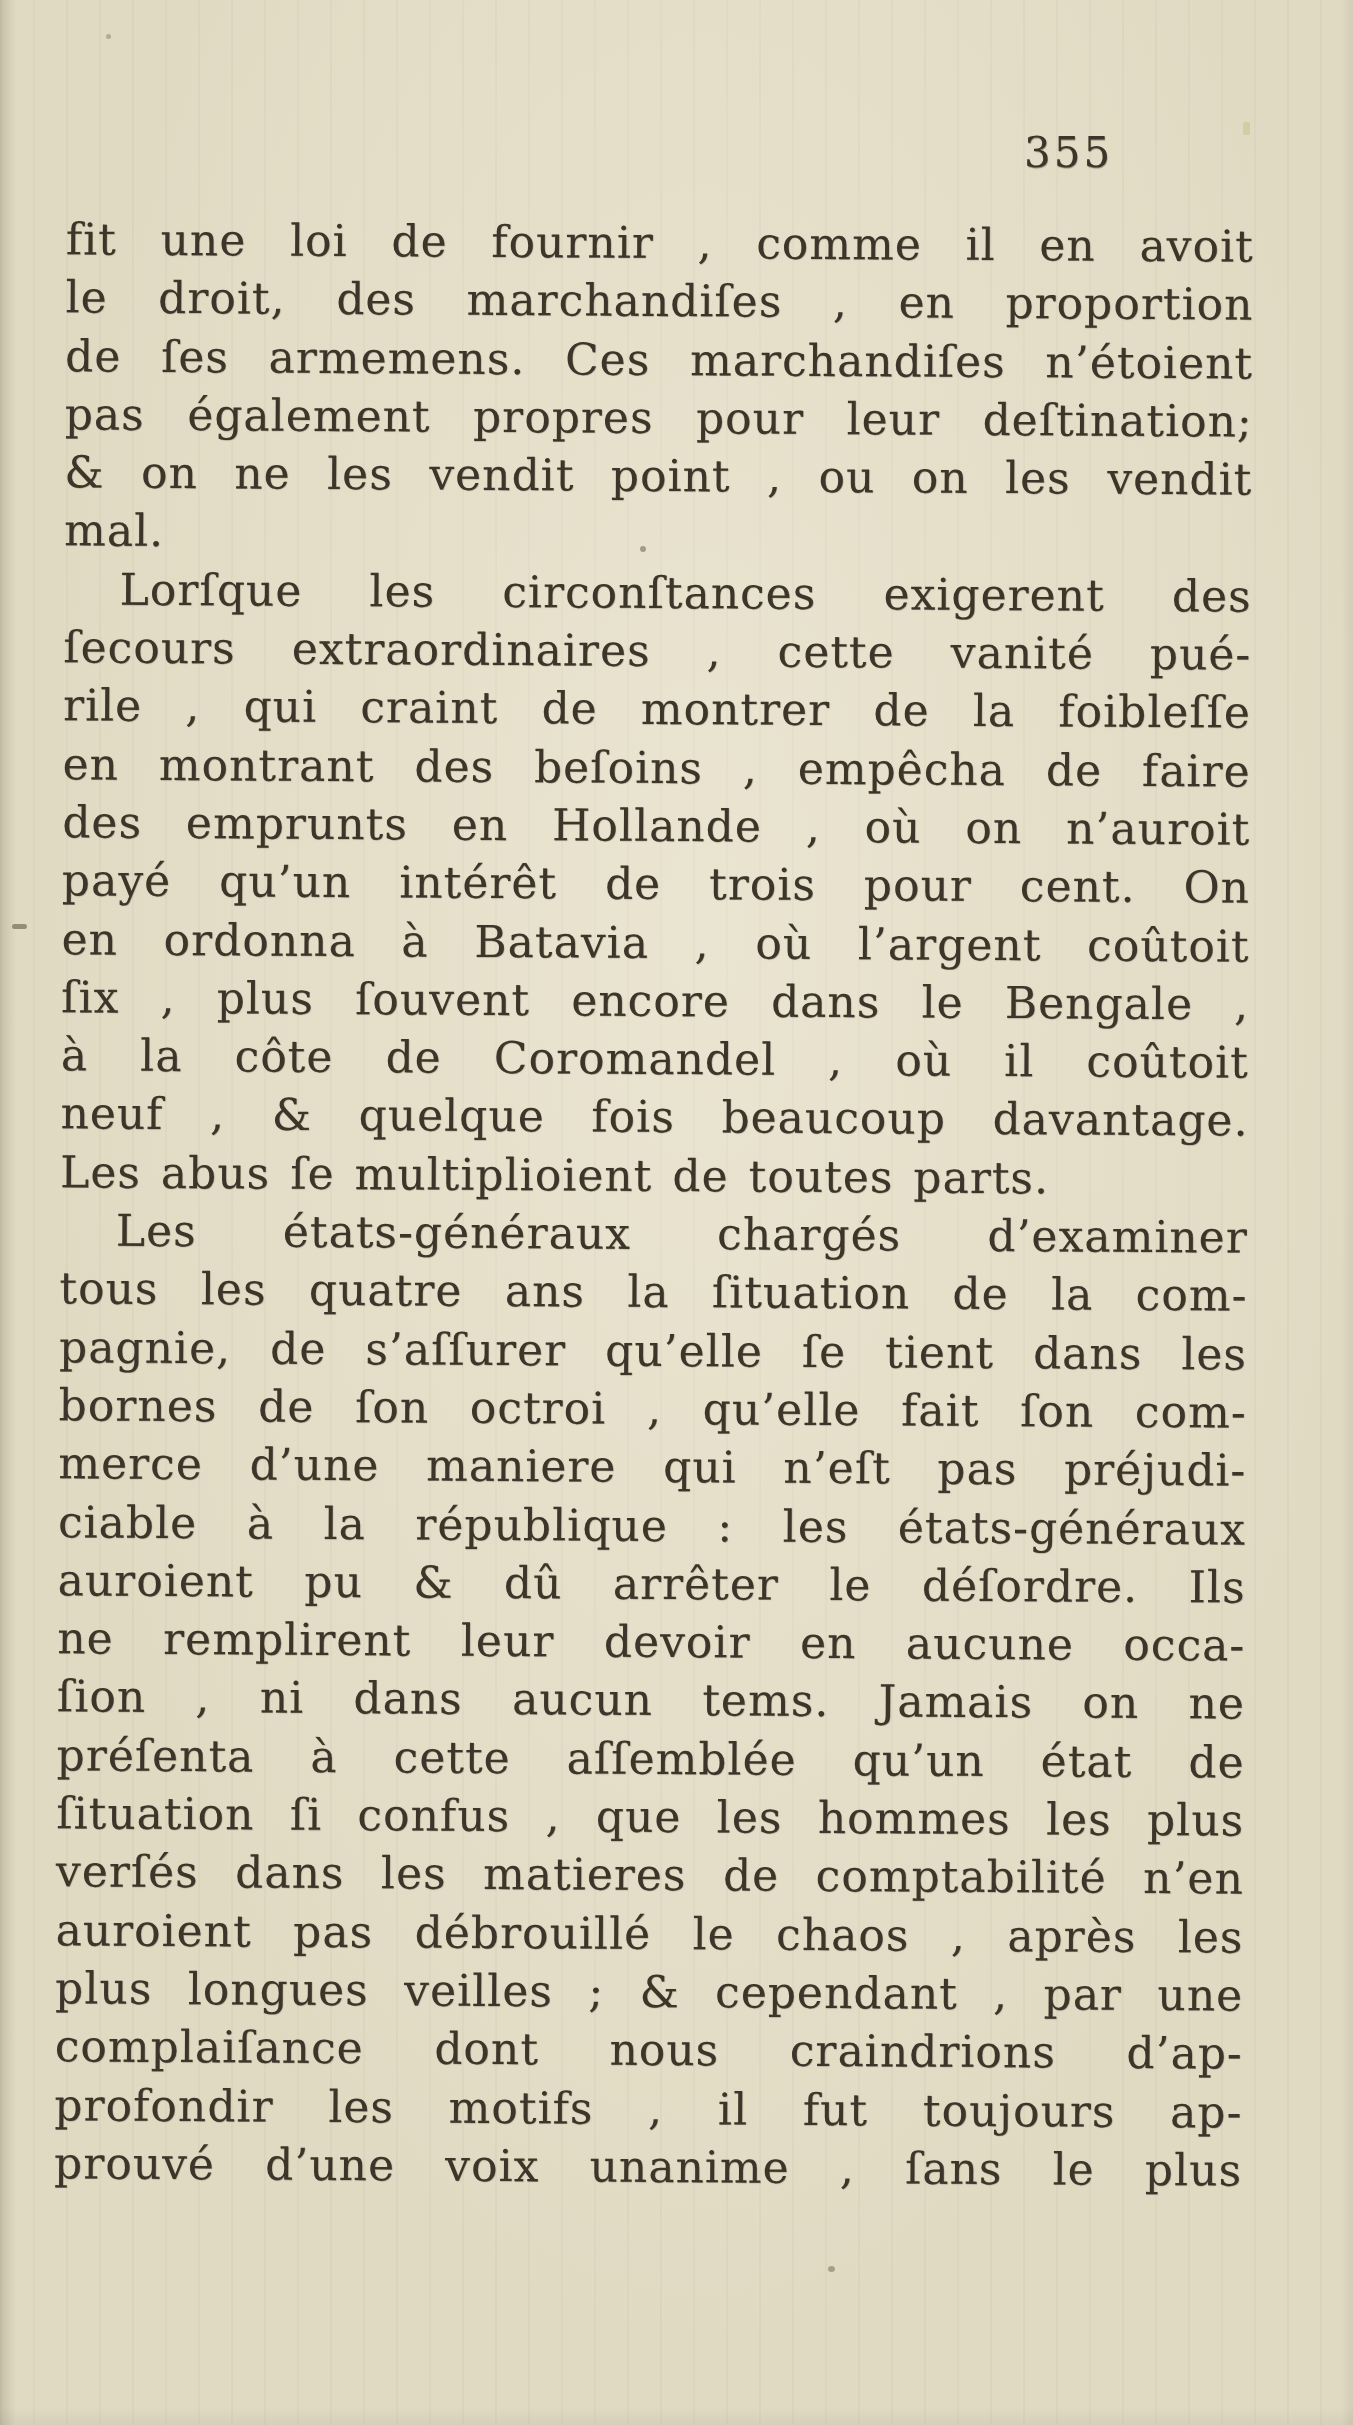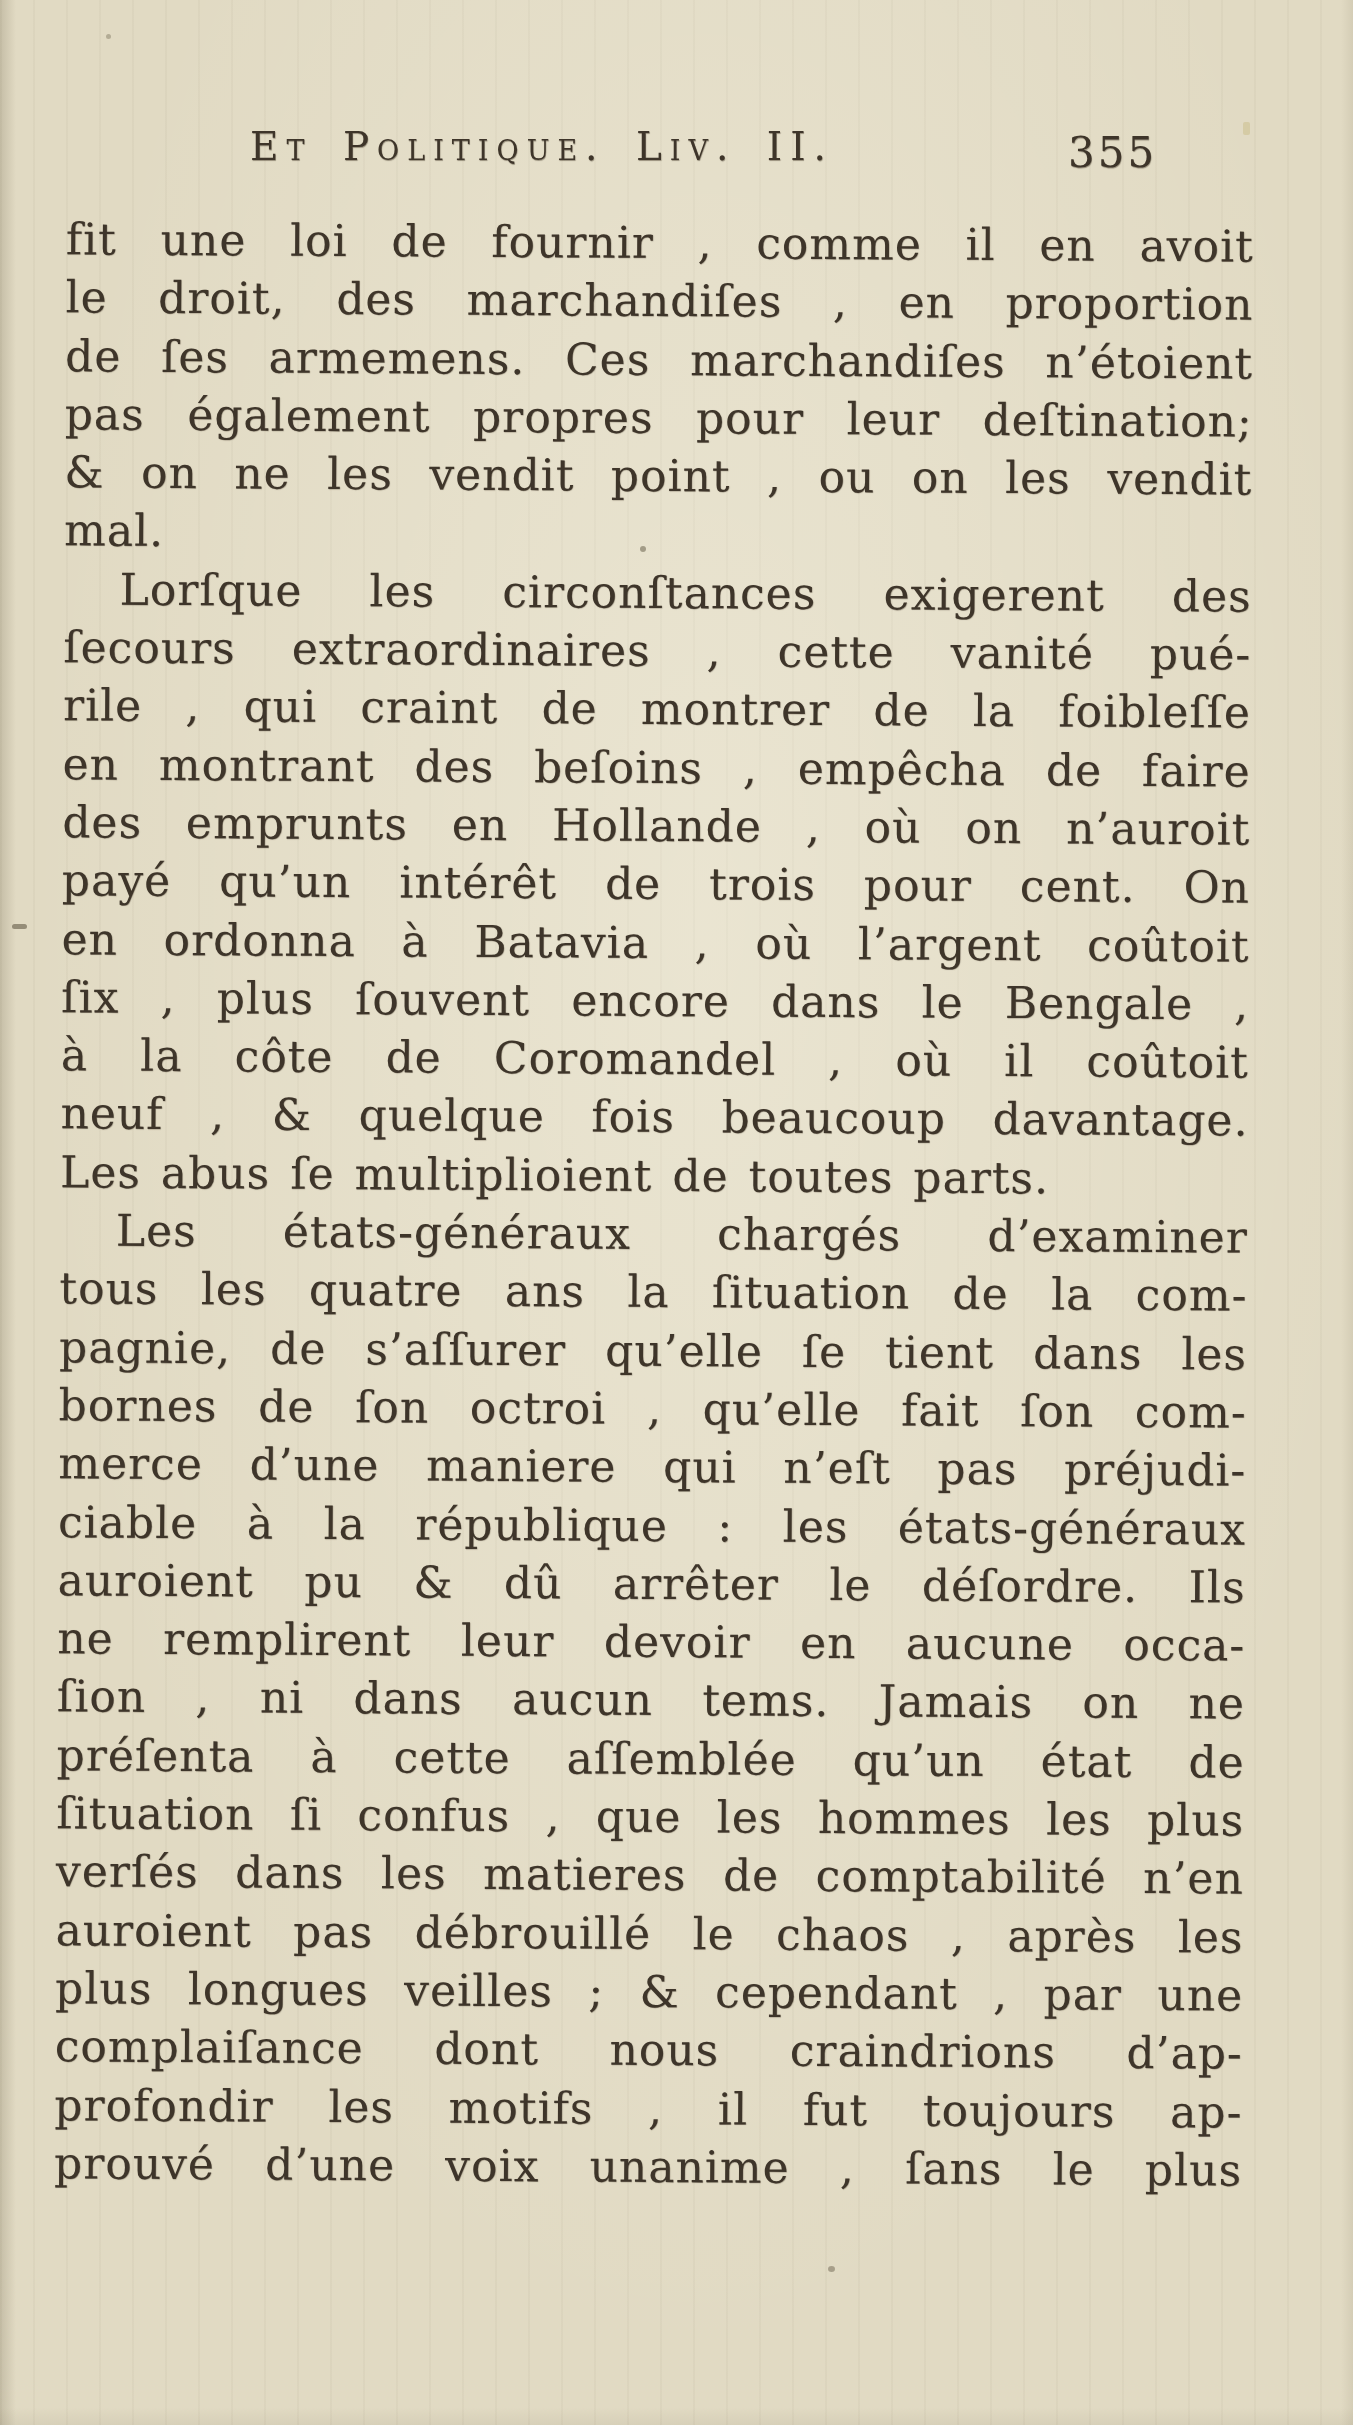--- a/index.html
+++ b/index.html
@@ -35,21 +35,20 @@
     word-spacing: 10px;
     white-space: nowrap;
     text-shadow: 0.5px 0.5px 0.8px rgba(62,50,36,0.45);
   }
   .page-number {
     position: absolute;
     left: 1024px; top: 4px;
     font-size: 42px;
     letter-spacing: 3px;
     text-shadow: 0.5px 0.5px 0.8px rgba(62,50,36,0.45);
-    margin-left: 44px;
   }
 
   
   .text-block {
     position: absolute;
     left: 66px; top: 214px;
     width: 1188px;
     transform: rotate(0.35deg);
     transform-origin: 50% 0;
   }
@@ -78,21 +77,20 @@
   .speck-3 { left: 828px; top: 2266px; width: 7px;  height: 6px;  background: rgba(80,70,52,0.40); }
   .speck-4 { left: 106px; top: 34px;   width: 5px;  height: 5px;  background: rgba(95,85,62,0.35); }
   .speck-5 { left: 1243px; top: 122px; width: 7px;  height: 13px; background: rgba(196,180,120,0.40); border-radius: 2px; }
 </style>
 </head>
 <body>
 
 <div class="page">
 
   <div class="running-header">
-    <div class="running-title">Et Politique. Liv. II.</div>
     <div class="page-number">355</div>
   </div>
 
   <div class="text-block">
     <div class="line">fit une loi de fournir , comme il en avoit</div>
     <div class="line">le droit, des marchandiſes , en proportion</div>
     <div class="line">de ſes armemens. Ces marchandiſes n’étoient</div>
     <div class="line">pas également propres pour leur deſtination;</div>
     <div class="line">&amp; on ne les vendit point , ou on les vendit</div>
     <div class="line end">mal.</div>

